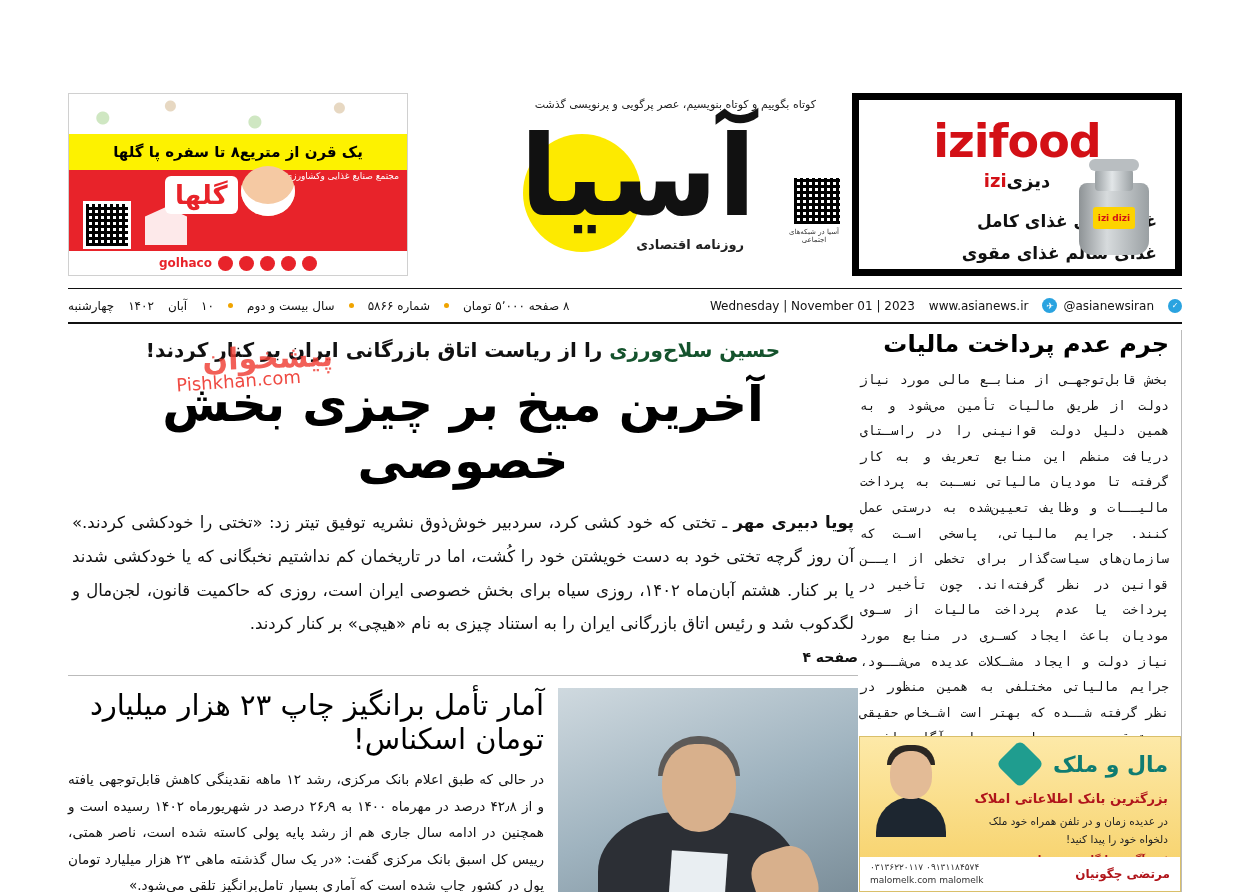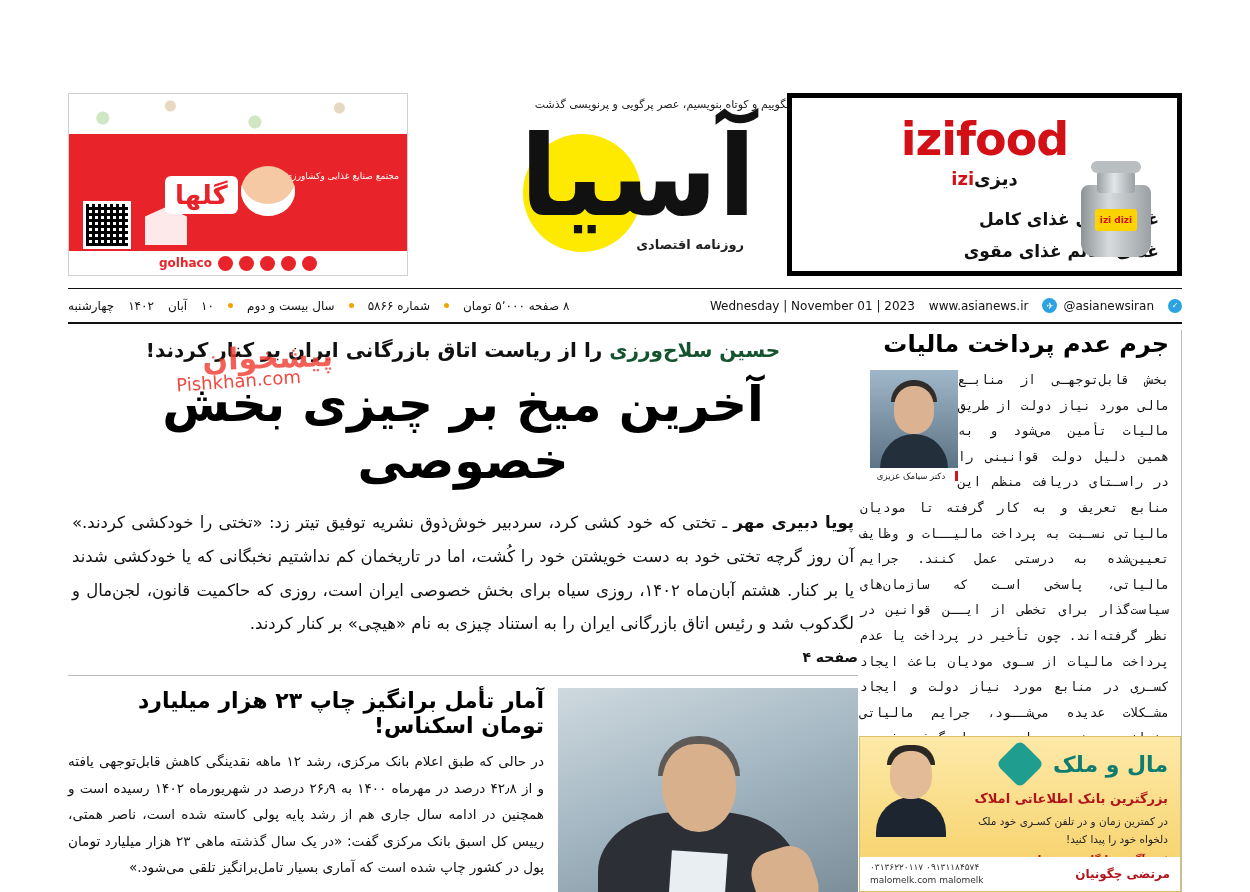--- a/index.html
+++ b/index.html
@@ -141,22 +141,22 @@
   }
   .logo-qr-cap {
     position: absolute; right: -12px; top: 140px;
     font-size: 7px; color: #333; width: 60px; text-align: center;
   }
 
   
   .ad-izi {
     position: absolute;
     right: 68px; top: 5px;
-    width: 395px; height: 183px;
-    border: 5px solid #000000;
+    width: 330px; height: 183px;
+    border: 7px solid #000000;
     background: #fff;
   }
   .izi-title {
     position: absolute; top: 14px; left: 0; right: 0;
     text-align: center;
     font-size: 46px; font-weight: bold; color: #d31016;
     direction: ltr;
     letter-spacing: -1px;
   }
   .izi-sub {
@@ -301,21 +301,21 @@
     background: #5d5a58;
   }
   .lower-photo .hand {
     position: absolute; bottom: 38px; left: 196px;
     width: 62px; height: 66px; border-radius: 36%;
     background: #d8b08c; transform: rotate(-18deg);
   }
   .lower-text { flex: 1; direction: rtl; }
   .sub-headline {
     text-align: right;
-    font-size: 22px; font-weight: bold; color: #000;
+    font-size: 29px; font-weight: normal; color: #000;
     margin: 0 0 10px;
   }
   .sub-body {
     text-align: justify;
     font-size: 13.6px; line-height: 1.95; color: #111;
   }
   .sub-body p { margin: 0 0 14px; }
 
   
   .side-title {
@@ -439,20 +439,23 @@
 </style>
 </head>
 <body>
 
 <div class="page">
 
   <div class="masthead">
 
     <div class="ad-golha">
       <div class="golha-top"></div>
+      <div class="golha-band">
+        <span>یک قرن از متریع۸ تا سفره پا گلها</span>
+      </div>
       <div class="golha-mid">مجتمع صنایع غذایی وکشاورزی</div>
       <div class="golha-logo">گلها</div>
       <div class="golha-chef"></div>
       <div class="golha-qr"></div>
       <div class="golha-seal"></div>
       <div class="golha-bottom">
         <span class="soc"></span>
         <span class="soc"></span>
         <span class="soc"></span>
         <span class="soc"></span>
@@ -547,39 +550,31 @@
             <p>در حالی که طبق اعلام بانک مرکزی، رشد ۱۲ ماهه نقدینگی کاهش قابل‌توجهی یافته و از ۴۲٫۸ درصد در مهرماه ۱۴۰۰ به ۲۶٫۹ درصد در شهریورماه ۱۴۰۲ رسیده است و همچنین در ادامه سال جاری هم از رشد پایه پولی کاسته شده است، ناصر همتی، رییس کل اسبق بانک مرکزی گفت: «در یک سال گذشته ماهی ۲۳ هزار میلیارد تومان پول در کشور چاپ شده است که آماری بسیار تامل‌برانگیز تلقی می‌شود.»</p>
 
           </div>
         </div>
       </div>
     </div>
 
     <div class="side-col">
       <div class="side-title">جرم عدم پرداخت مالیات</div>
 
-      <div class="side-portrait">
-        <div class="ph">
-          <div class="shouldersp"></div>
-          <div class="hairp"></div>
-          <div class="face"></div>
-        </div>
-        <div class="cap">دکتر سیامک عزیزی</div>
-      </div>
 
       <div class="side-body">بخش قابل‌توجهـی از منابـع مالی مورد نیاز دولت از طریق مالیات تأمین می‌شود و به همین دلیل دولت قوانینی را در راسـتای دریافت منظم این منابع تعریف و به کار گرفته تا مودیان مالیاتی نسـبت به پرداخت مالیــات و وظایف تعیین‌شده به درستی عمل کنند. جرایم مالیاتی، پاسخی اسـت که سازمان‌های سیاست‌گذار برای تخطی از ایــن قوانین در نظر گرفته‌اند. چون تأخیر در پرداخت یا عدم پرداخت مالیات از سـوی مودیان باعث ایجاد کسـری در منابع مورد نیاز دولت و ایجاد مشـکلات عدیده می‌شــود، جرایم مالیاتی مختلفی به همین منظور در نظر گرفته شــده که بهتر است اشـخاص حقیقی و حقوقی نسـبت به ایــن موارد آگاه باشـند تا متحمل جرایـم مالیاتی نشوند.</div>
       <div class="side-page">صفحه ۴</div>
 
       <div class="ad-malek">
         <div class="malek-logo">
           <div class="txt">مال و ملک</div>
           <div class="diamond"></div>
         </div>
         <div class="malek-line1">بزرگترین بانک اطلاعاتی املاک</div>
-        <div class="malek-line2">در کمترین زمان و در تلفن کسـری خود ملک دلخواه خود را پیدا کنید!</div>
+        <div class="malek-line2">در عدیده زمان و در تلفن همراه خود ملک دلخواه خود را پیدا کنید!</div>
         <div class="malek-cta">ثبت آگهی رایگان در وبسایت</div>
         <div class="malek-person">
           <div class="b"></div>
           <div class="hr"></div>
           <div class="h"></div>
         </div>
         <div class="malek-footer">
           <span class="name">مرتضی چگونیان</span>
           <span class="malek-contact">
             <span>۰۳۱۳۶۲۲۰۱۱۷</span>

